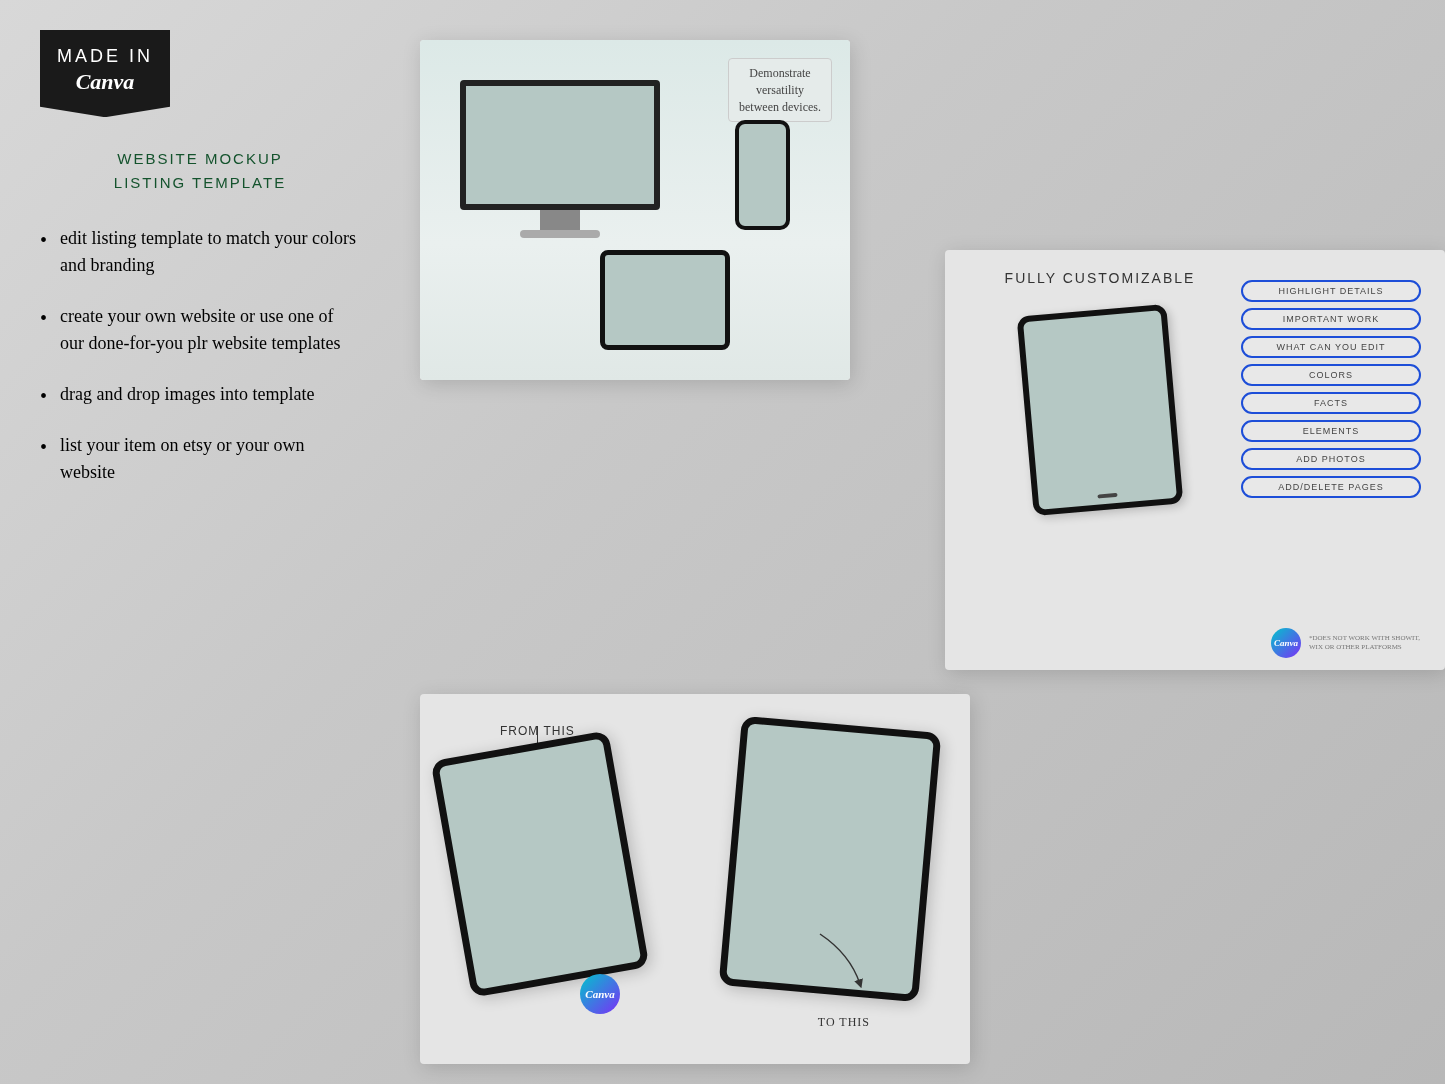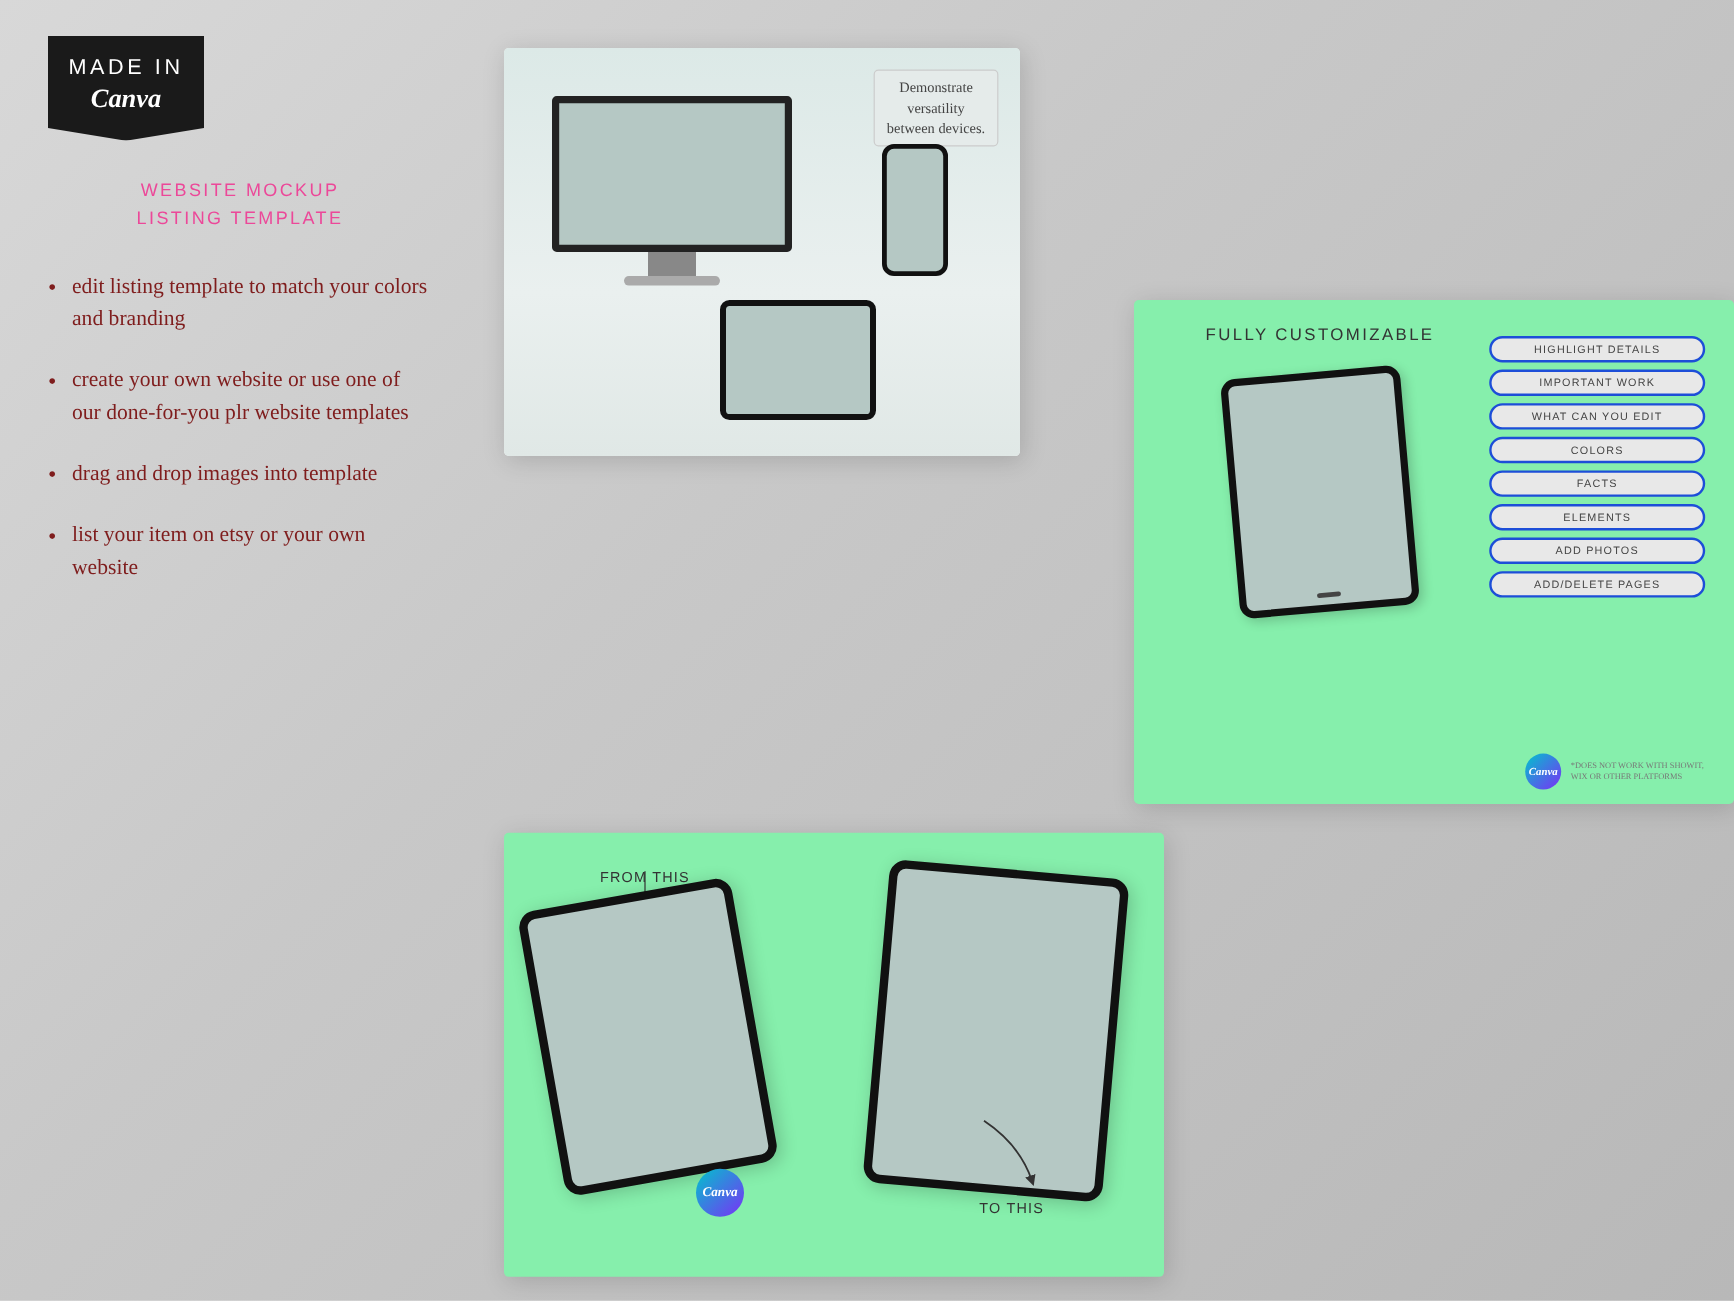--- a/index.html
+++ b/index.html
@@ -49,35 +49,35 @@
       font-size: 22px;
       font-weight: bold;
       color: white;
     }
 
     
     .product-title {
       font-family: 'Arial', sans-serif;
       font-size: 15px;
       letter-spacing: 2px;
-      color: #ec4899;
+      color: #14532d;
       line-height: 1.6;
       margin-bottom: 30px;
       text-align: center;
     }
 
     
     .bullet-list {
       list-style: none;
       padding: 0;
     }
     .bullet-list li {
       font-family: 'Georgia', serif;
       font-size: 18px;
-      color: #7f1d1d;
+      color: #000000;
       line-height: 1.5;
       margin-bottom: 24px;
       padding-left: 20px;
       position: relative;
     }
     .bullet-list li::before {
       content: '•';
       position: absolute;
       left: 0;
       top: 0;
@@ -89,21 +89,21 @@
       position: absolute;
       left: 380px;
       top: 0;
       right: 0;
       height: 100%;
     }
 
     
     .card {
       position: absolute;
-      background: #86efac;
+      background: #e5e5e5;
       border-radius: 4px;
       box-shadow: 2px 4px 20px rgba(0,0,0,0.15);
     }
 
     .card-1 {
       left: 40px;
       top: 40px;
       width: 430px;
       height: 340px;
       background: linear-gradient(180deg, #e8efee 0%, #f0f4f3 100%);
@@ -324,23 +324,23 @@
       position: absolute;
       bottom: -8px;
       left: 50%;
       width: 1px;
       height: 20px;
       background: #333;
     }
 
     .to-label {
       position: absolute;
-      bottom: 50px;
+      bottom: 34px;
       right: 100px;
-      font-family: Liberation Sans, sans-serif;
+      font-family: Liberation Serif, serif;
       font-size: 12px;
       letter-spacing: 1px;
       color: #333;
     }
 
     
     .tablet-from {
       position: absolute;
       left: 30px;
       top: 50px;

